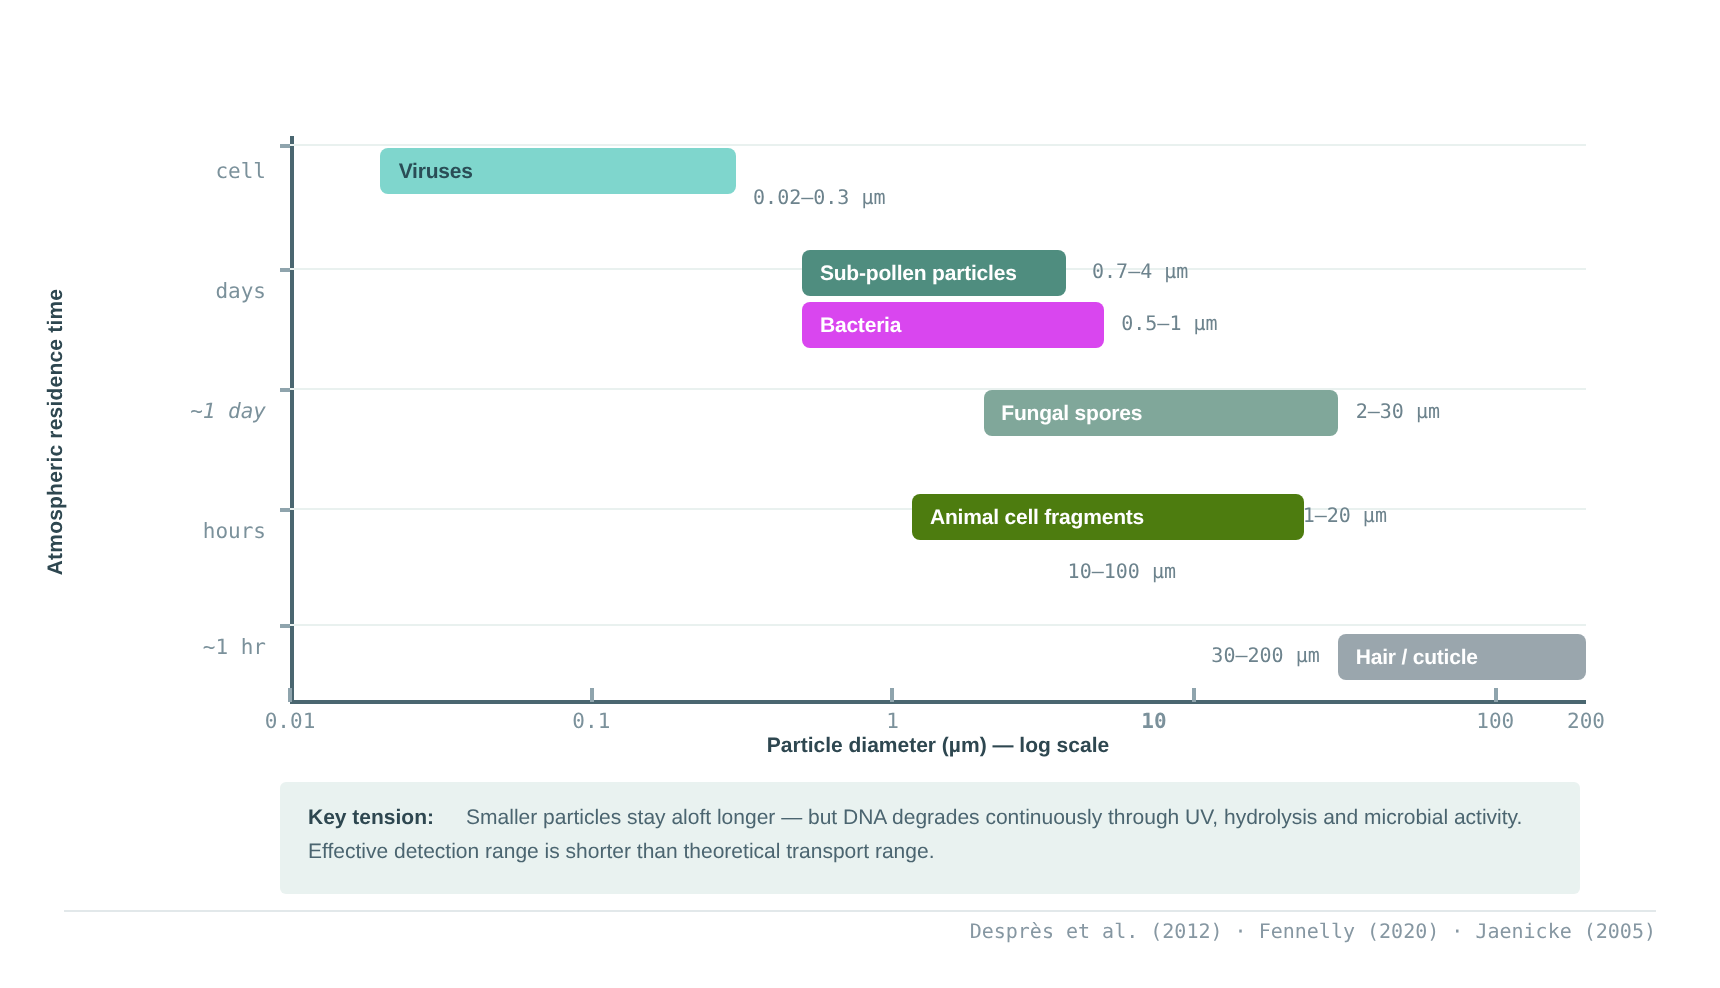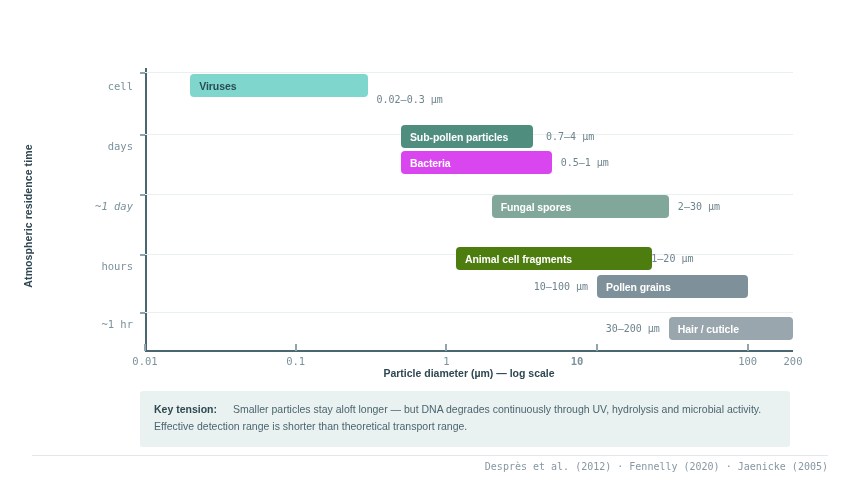--- a/index.html
+++ b/index.html
@@ -228,23 +228,20 @@
       </div>
       <div class="range-label" style="top: 83px; left: 415.631px;">0.5–1 µm</div>
       <div class="bar" style="left: 346.677px; width: 177.192px; top: 127px; background: rgb(128, 167, 154);">
         <span class="bar-label" style="color: rgb(255, 255, 255); text-align: right;">Fungal spores</span>
       </div>
       <div class="range-label" style="top: 127px; left: 532.869px;">2–30 µm</div>
       <div class="bar" style="left: 311px; width: 196.015px; top: 179px; background: #4d7c0f;">
         <span class="bar-label" style="color: rgb(255, 255, 255);">Animal cell fragments</span>
       </div>
       <div class="range-label" style="top: 179px; left: 506.338px; text-align: center;">1–20 µm</div>
-      <div class="bar" style="left: 451.985px; width: 150.662px; top: 207px; background: rgb(126, 145, 155);">
-        <span class="bar-label" style="color: rgb(255, 255, 255);">Pollen grains</span>
-      </div>
       <div class="range-label" style="top: 207px; left: 0px; width: 442.985px; justify-content: flex-end;">10–100 µm</div>
       <div class="bar" style="left: 523.869px; width: 124.131px; top: 249px; background: rgb(154, 166, 173);">
         <span class="bar-label" style="color: rgb(255, 255, 255);">Hair / cuticle</span>
       </div>
       <div class="range-label" style="top: 249px; left: 0px; width: 514.869px; justify-content: flex-end;">30–200 µm</div>
     </div>
 
   <div id="x-axis-title">Particle diameter (µm) — log scale</div>
 
   <div id="key-note">

